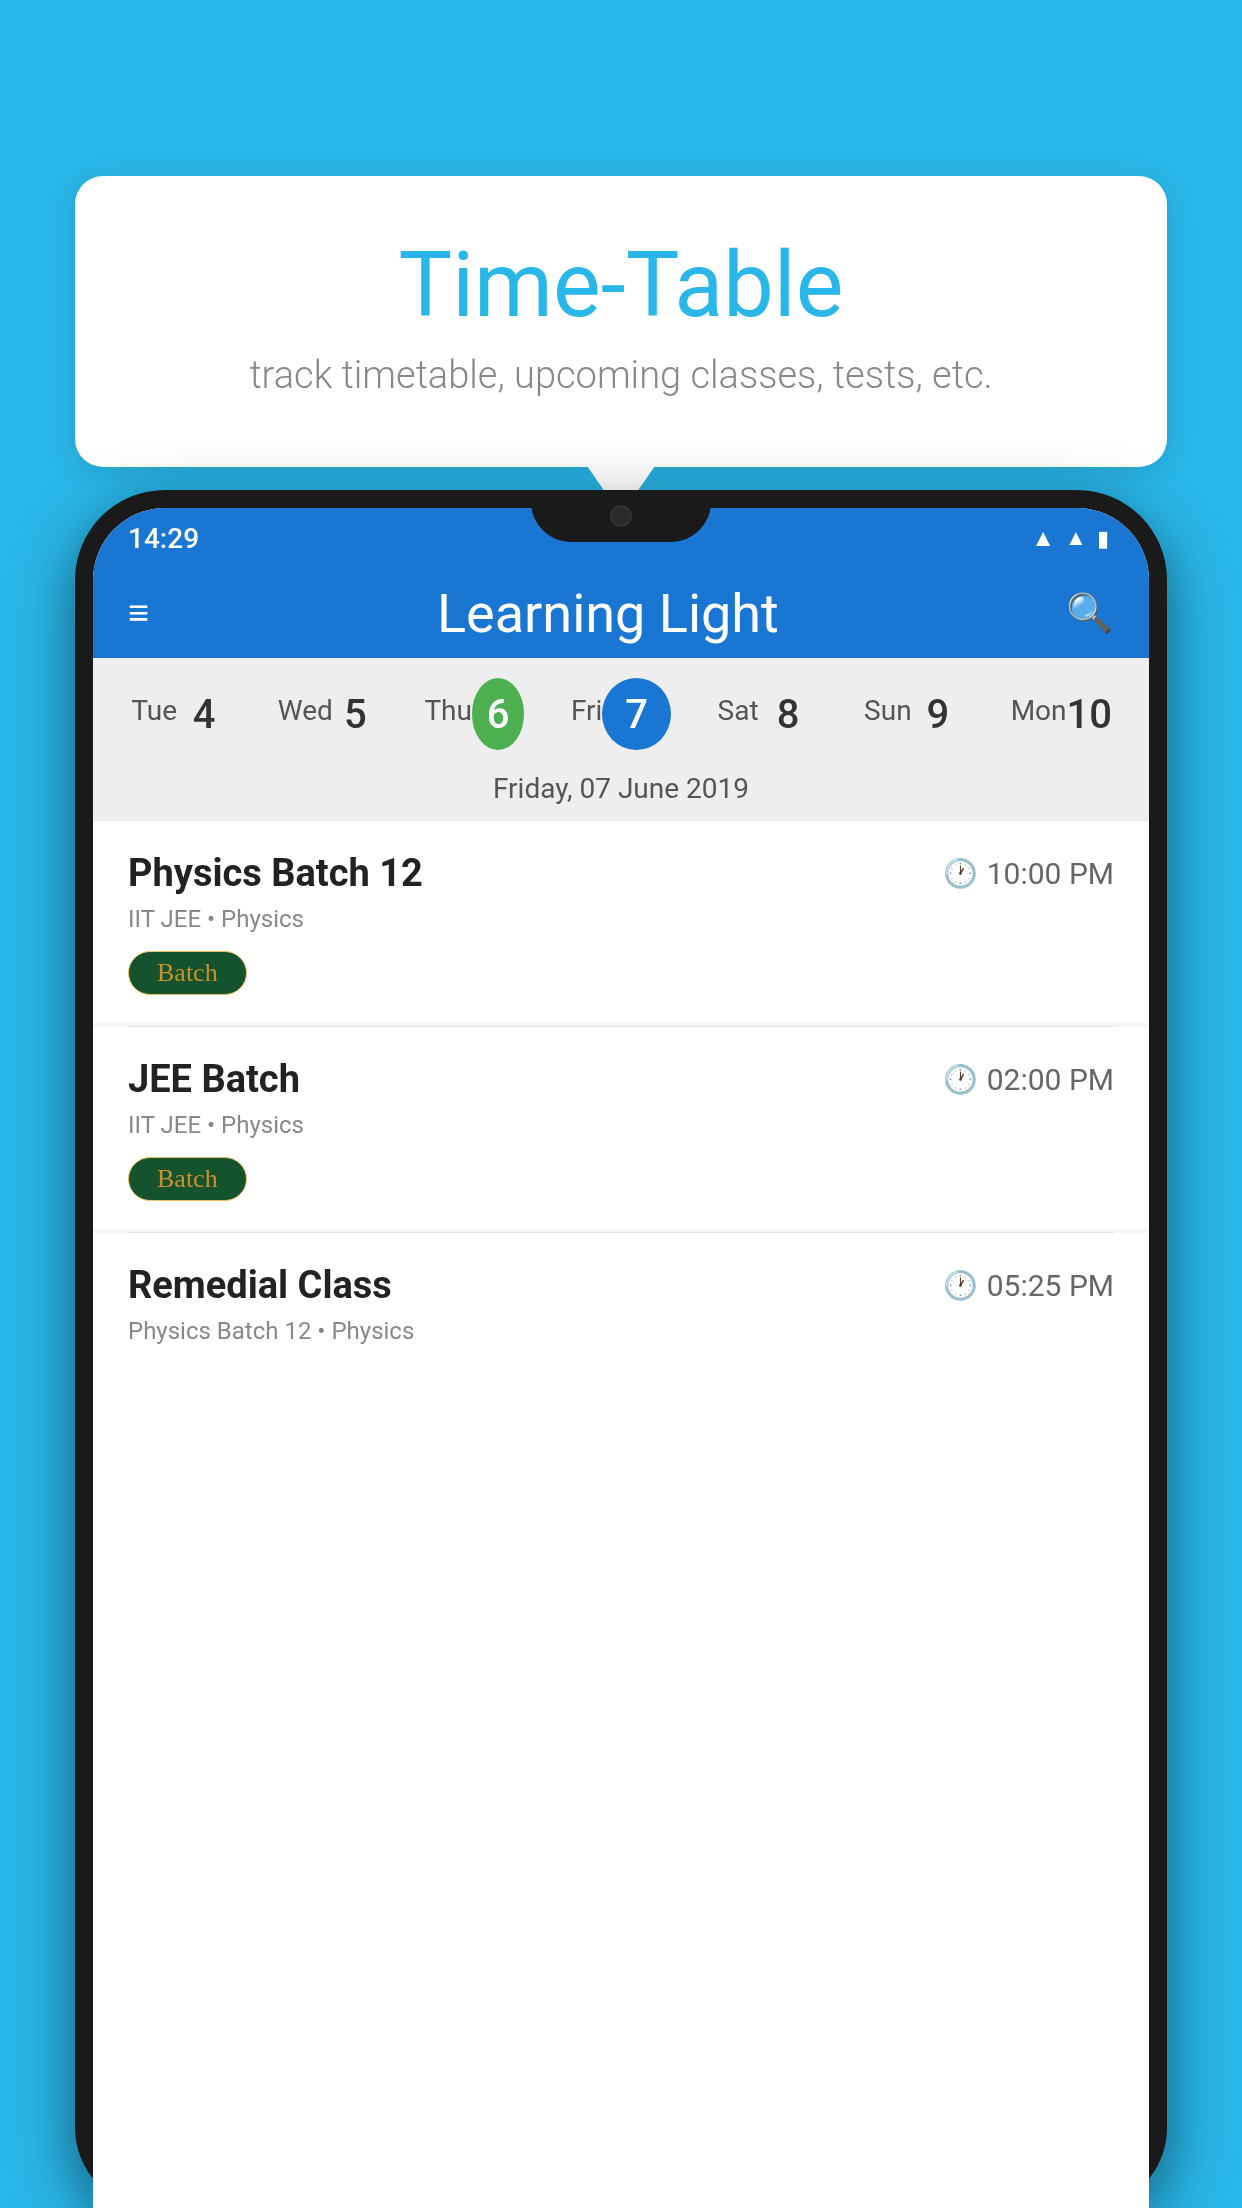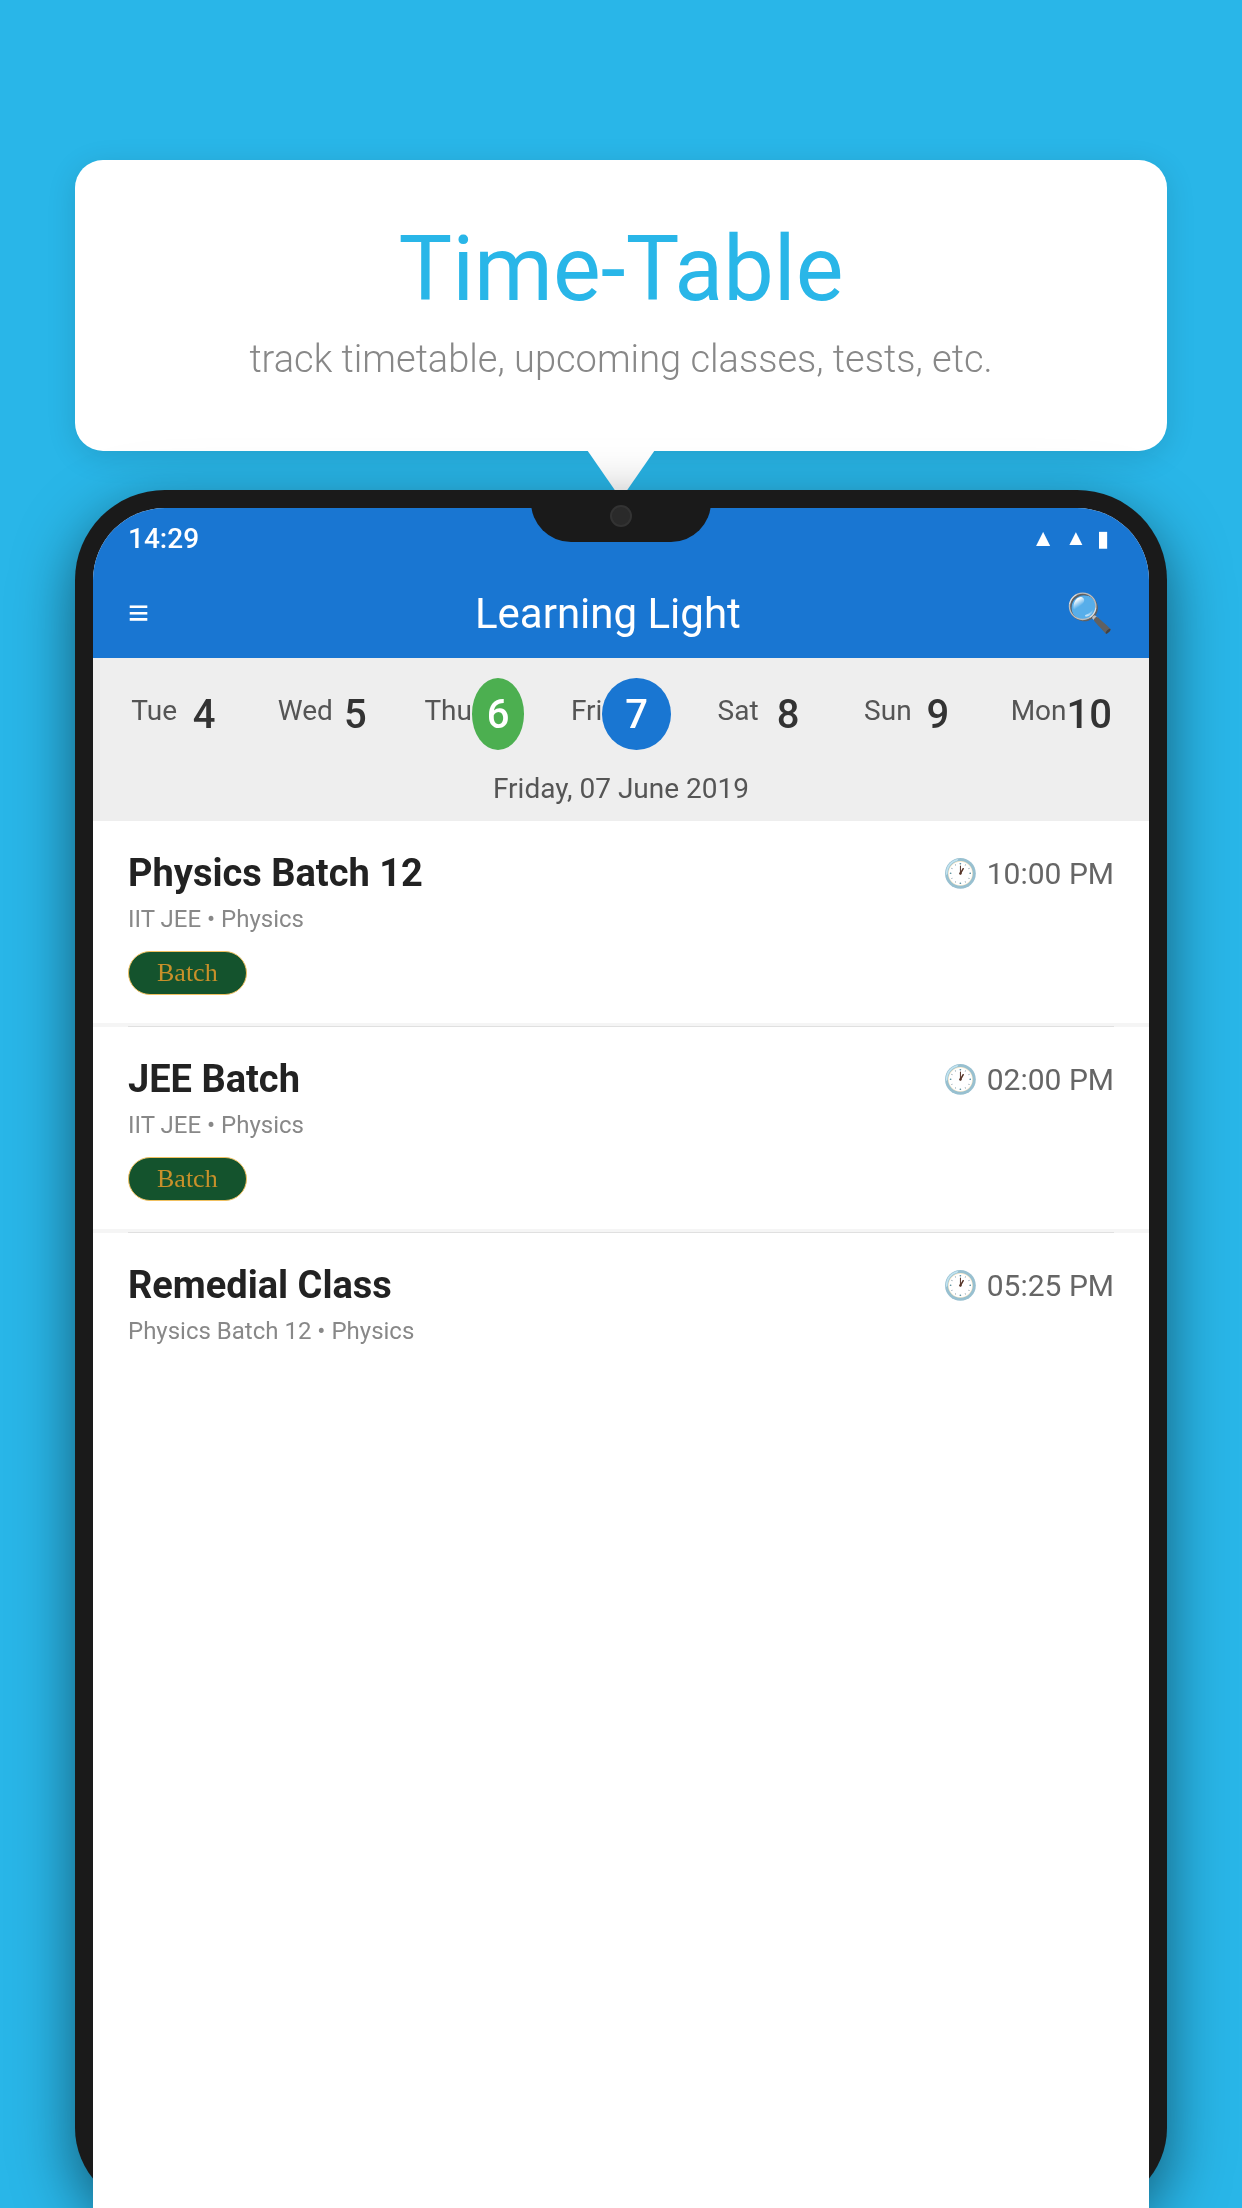--- a/index.html
+++ b/index.html
@@ -10,21 +10,21 @@
       height: 2208px;
       background-color: #29b6e8;
       font-family: 'Roboto', Arial, sans-serif;
       overflow: hidden;
       position: relative;
     }
 
     
     .speech-bubble-wrapper {
       position: absolute;
-      top: 160px;
+      top: 176px;
       left: 75px;
       right: 75px;
       display: flex;
       flex-direction: column;
     }
 
     .speech-bubble {
       background: white;
       border-radius: 28px;
       padding: 60px 80px 70px;
@@ -145,21 +145,21 @@
     }
 
     .hamburger-icon {
       color: white;
       font-size: 36px;
       cursor: pointer;
     }
 
     .app-title {
       color: white;
-      font-size: 42px;
+      font-size: 54px;
       font-weight: 400;
       flex: 1;
       text-align: center;
     }
 
     .search-icon {
       color: white;
       font-size: 38px;
     }
 

